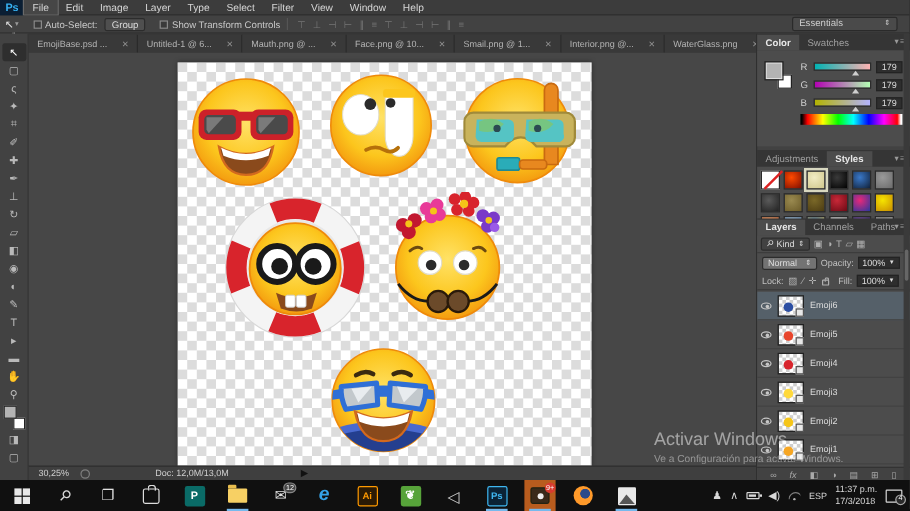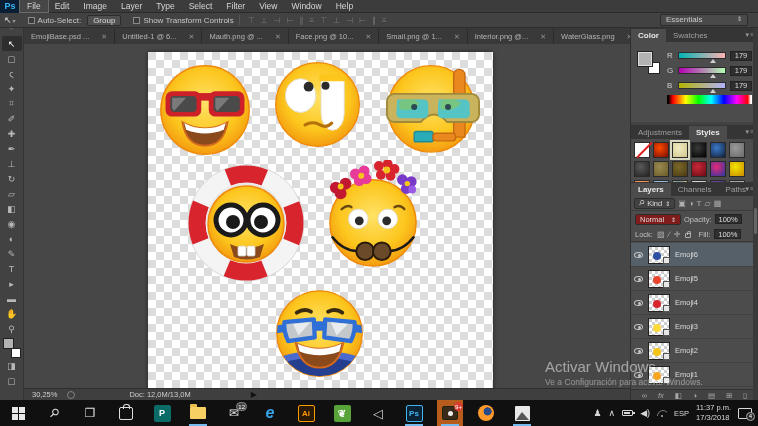--- a/index.html
+++ b/index.html
@@ -107,25 +107,25 @@
   .vscroll { position:absolute; right:0; top:14px; bottom:0; width:5px; background:#3a3a3a; }
   .vscroll .thumb { position:absolute; left:1px; top:2px; width:3px; height:26px; background:#666; border-radius:2px; }
 
   
   .layers-body { position:absolute; left:0; right:0; top:14px; bottom:0; background:#4c4c4c; }
   .layers-filter { display:flex; align-items:center; height:15px; padding:0 3px; gap:3px; border-bottom:1px solid #3c3c3c; }
   .kind-select { background:#424242; border:1px solid #2c2c2c; border-radius:2px; height:11px;
     display:flex; align-items:center; gap:3px; padding:0 4px; font-size:7.5px; color:#ddd; }
   .filter-ico { color:#b0b0b0; font-size:8px; }
   .blend-row { display:flex; align-items:center; height:16px; padding:0 4px; gap:3px; }
-  .blend-select { background:#7f1d1d; border:1px solid #2c2c2c; border-radius:2px; height:11px; width:46px;
+  .blend-select { background:#737373; border:1px solid #2c2c2c; border-radius:2px; height:11px; width:46px;
     display:flex; align-items:center; justify-content:space-between; padding:0 4px; font-size:7.5px; color:#ddd; }
   .mini-label { font-size:7.5px; color:#c0c0c0; }
   .mini-box { background:#2e2e2e; border:1px solid #232323; height:10px; padding:0 3px; font-size:7.5px;
-    color:#ddd; display:flex; align-items:center; gap:3px;flex-direction:column; }
+    color:#ddd; display:flex; align-items:center; gap:3px; }
   .lock-row { display:flex; align-items:center; height:15px; padding:0 4px; gap:4px; border-bottom:1px solid #3a3a3a; }
   .lock-ico { color:#b0b0b0; font-size:8px; }
   .mini-lock { width:6px; height:5px; border:1px solid #b0b0b0; border-radius:1px; position:relative; margin-top:3px; }
   .mini-lock::before { content:""; position:absolute; left:1px; top:-3px; width:2px; height:3px;
     border:1px solid #b0b0b0; border-bottom:none; border-radius:2px 2px 0 0; }
 
   .layer-list { position:absolute; top:47px; left:0; right:0; bottom:9px; overflow:hidden; }
   .layer-row { height:24px; display:flex; align-items:center; gap:5px; border-bottom:1px solid #424242; padding-left:3px; }
   .layer-row.selected { background:#556069; }
   .eye { width:9px; height:6px; border:1px solid #c6c6c6; border-radius:50%; position:relative; flex:none; }

